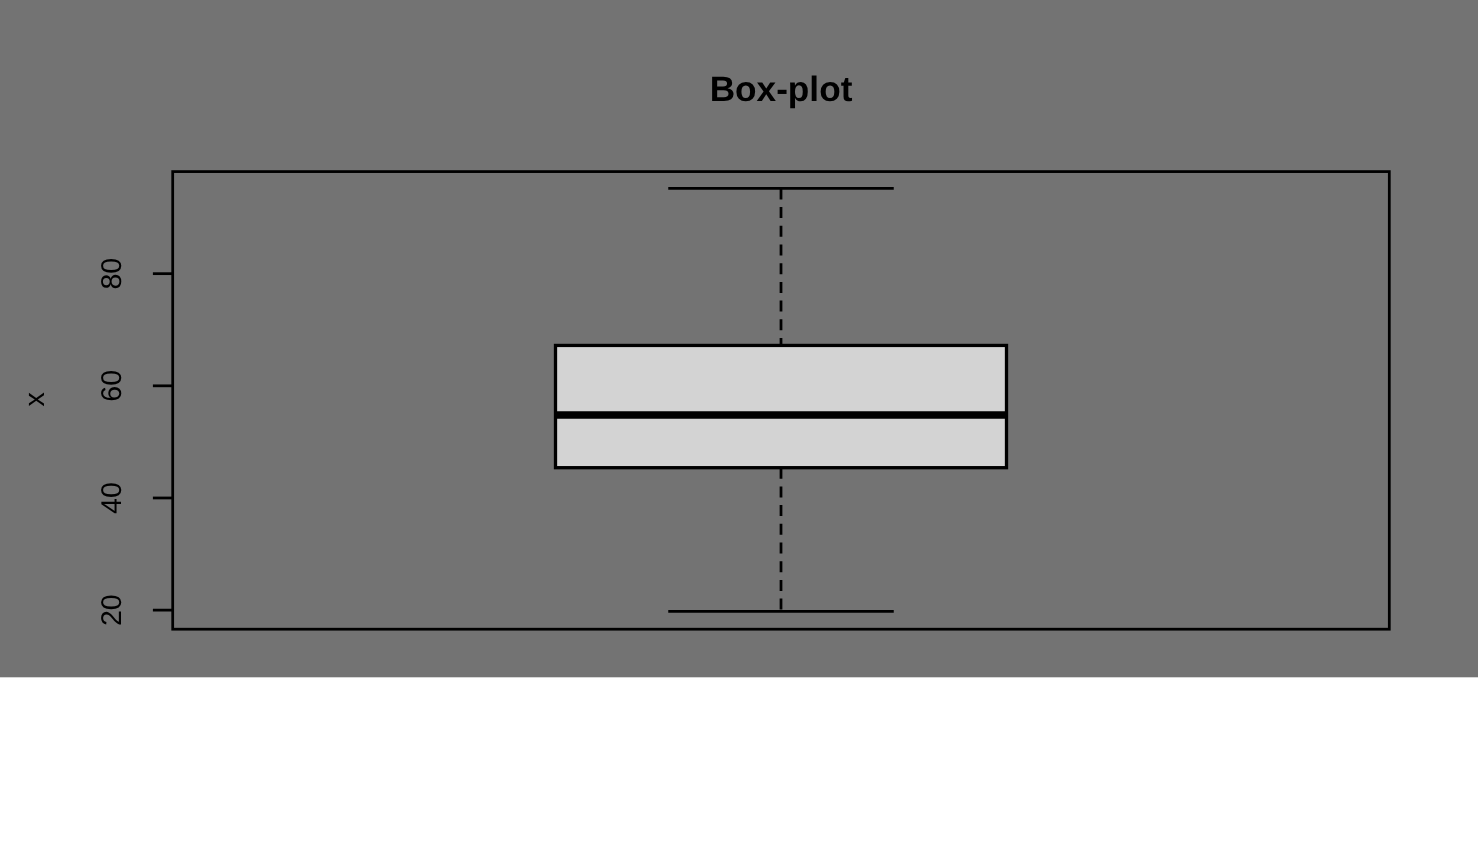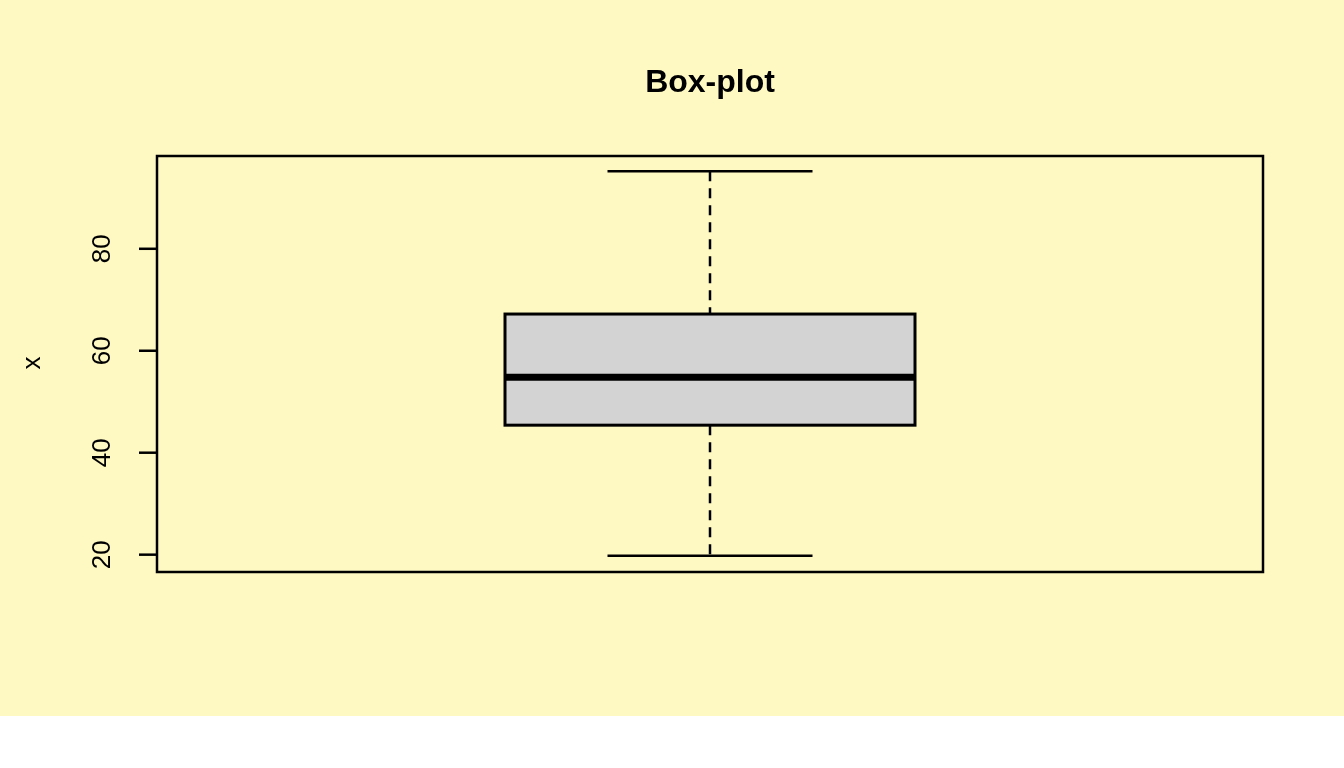--- a/index.html
+++ b/index.html
@@ -3,22 +3,22 @@
 <meta charset="utf-8">
 <style>
   html, body {
     margin: 0;
     padding: 0;
     background: #ffffff;
   }
   .figure-canvas {
     position: relative;
     width: 1344px;
-    height: 716px;
-    background: #fef9c3;
+    height: 616px;
+    background: #737373;
     overflow: hidden;
     font-family: "Liberation Sans", sans-serif;
   }
   svg text {
     fill: #000000;
     font-family: "Liberation Sans", sans-serif;
   }
   .chart-title {
     font-size: 32px;
     font-weight: bold;

